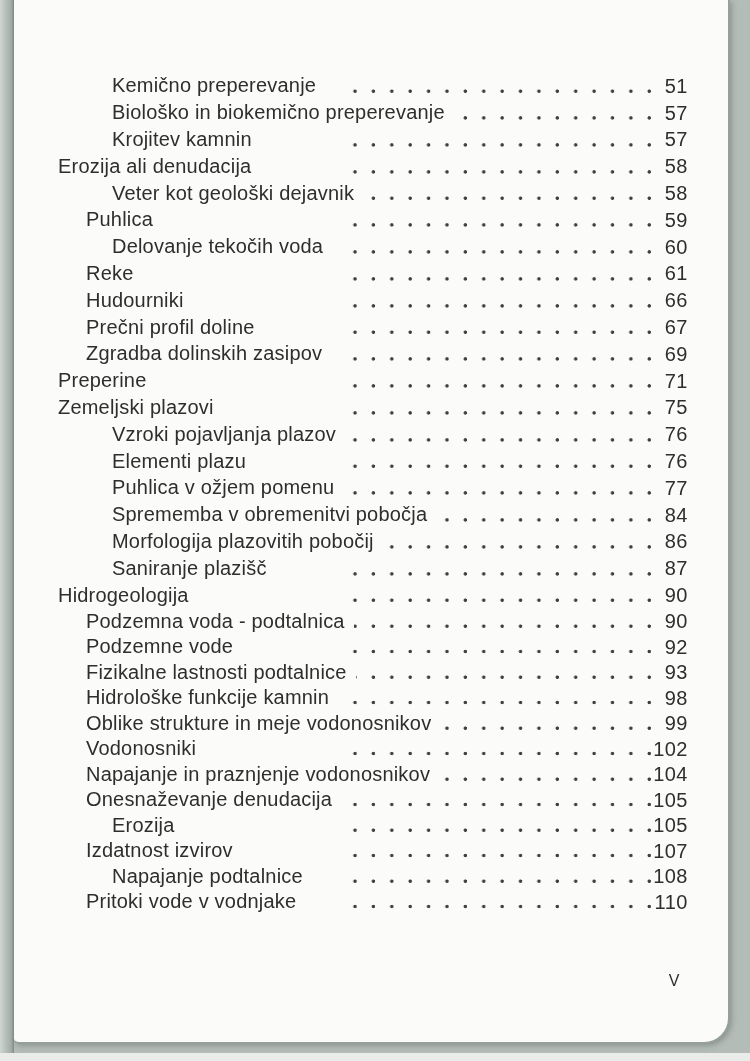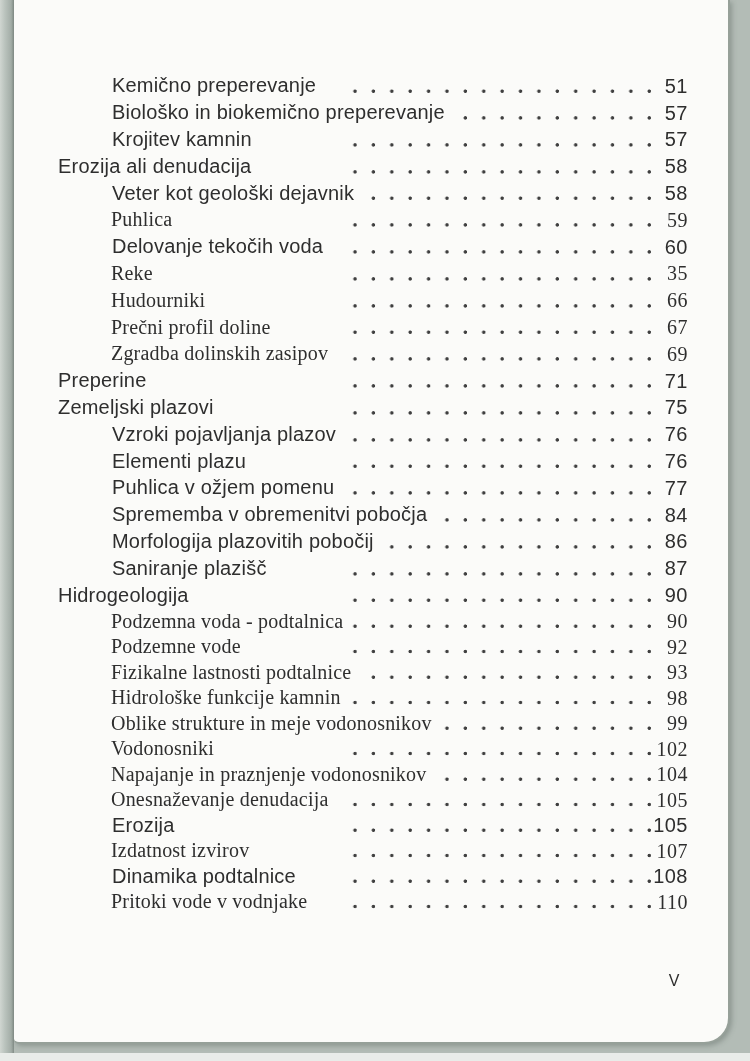--- a/index.html
+++ b/index.html
@@ -53,21 +53,21 @@
     height:26.8px;
     font-size:20px;
     color:var(--ink);
     letter-spacing:0.2px;
     white-space:nowrap;
   }
   
   .row:nth-child(n+21){height:25.5px;}
   .row.lvl0{padding-left:44px;}
   .row.lvl1{padding-left:98px;}
-  .row.lvl2{padding-left:97px;font-family:Liberation Serif, serif;}
+  .row.lvl2{padding-left:72px;}
   .leader{
     position:absolute;
     left:332px;width:312px;top:0;bottom:0;
     background-image:radial-gradient(circle at 9px 70%, #3f3f3f 1.35px, rgba(63,63,63,0) 2.1px);
     background-size:18.4px 100%;
     background-repeat:repeat-x;
   }
   .title{
     position:relative;
     z-index:2;
@@ -131,21 +131,21 @@
           <span class="num">59</span>
         </div>
         <div class="row lvl1">
           <div class="leader"></div>
           <span class="title">Delovanje tekočih voda</span>
           <span class="num">60</span>
         </div>
         <div class="row lvl2">
           <div class="leader"></div>
           <span class="title">Reke</span>
-          <span class="num">35</span>
+          <span class="num">61</span>
         </div>
         <div class="row lvl2">
           <div class="leader"></div>
           <span class="title">Hudourniki</span>
           <span class="num">66</span>
         </div>
         <div class="row lvl2">
           <div class="leader"></div>
           <span class="title">Prečni profil doline</span>
           <span class="num">67</span>
@@ -245,21 +245,21 @@
           <span class="title">Erozija</span>
           <span class="num">105</span>
         </div>
         <div class="row lvl2">
           <div class="leader"></div>
           <span class="title">Izdatnost izvirov</span>
           <span class="num">107</span>
         </div>
         <div class="row lvl1">
           <div class="leader"></div>
-          <span class="title">Dinamika podtalnice</span>
+          <span class="title">Napajanje podtalnice</span>
           <span class="num">108</span>
         </div>
         <div class="row lvl2">
           <div class="leader"></div>
           <span class="title">Pritoki vode v vodnjake</span>
           <span class="num">110</span>
         </div>
       </div>
     <div class="folio">V</div>
   </div>

